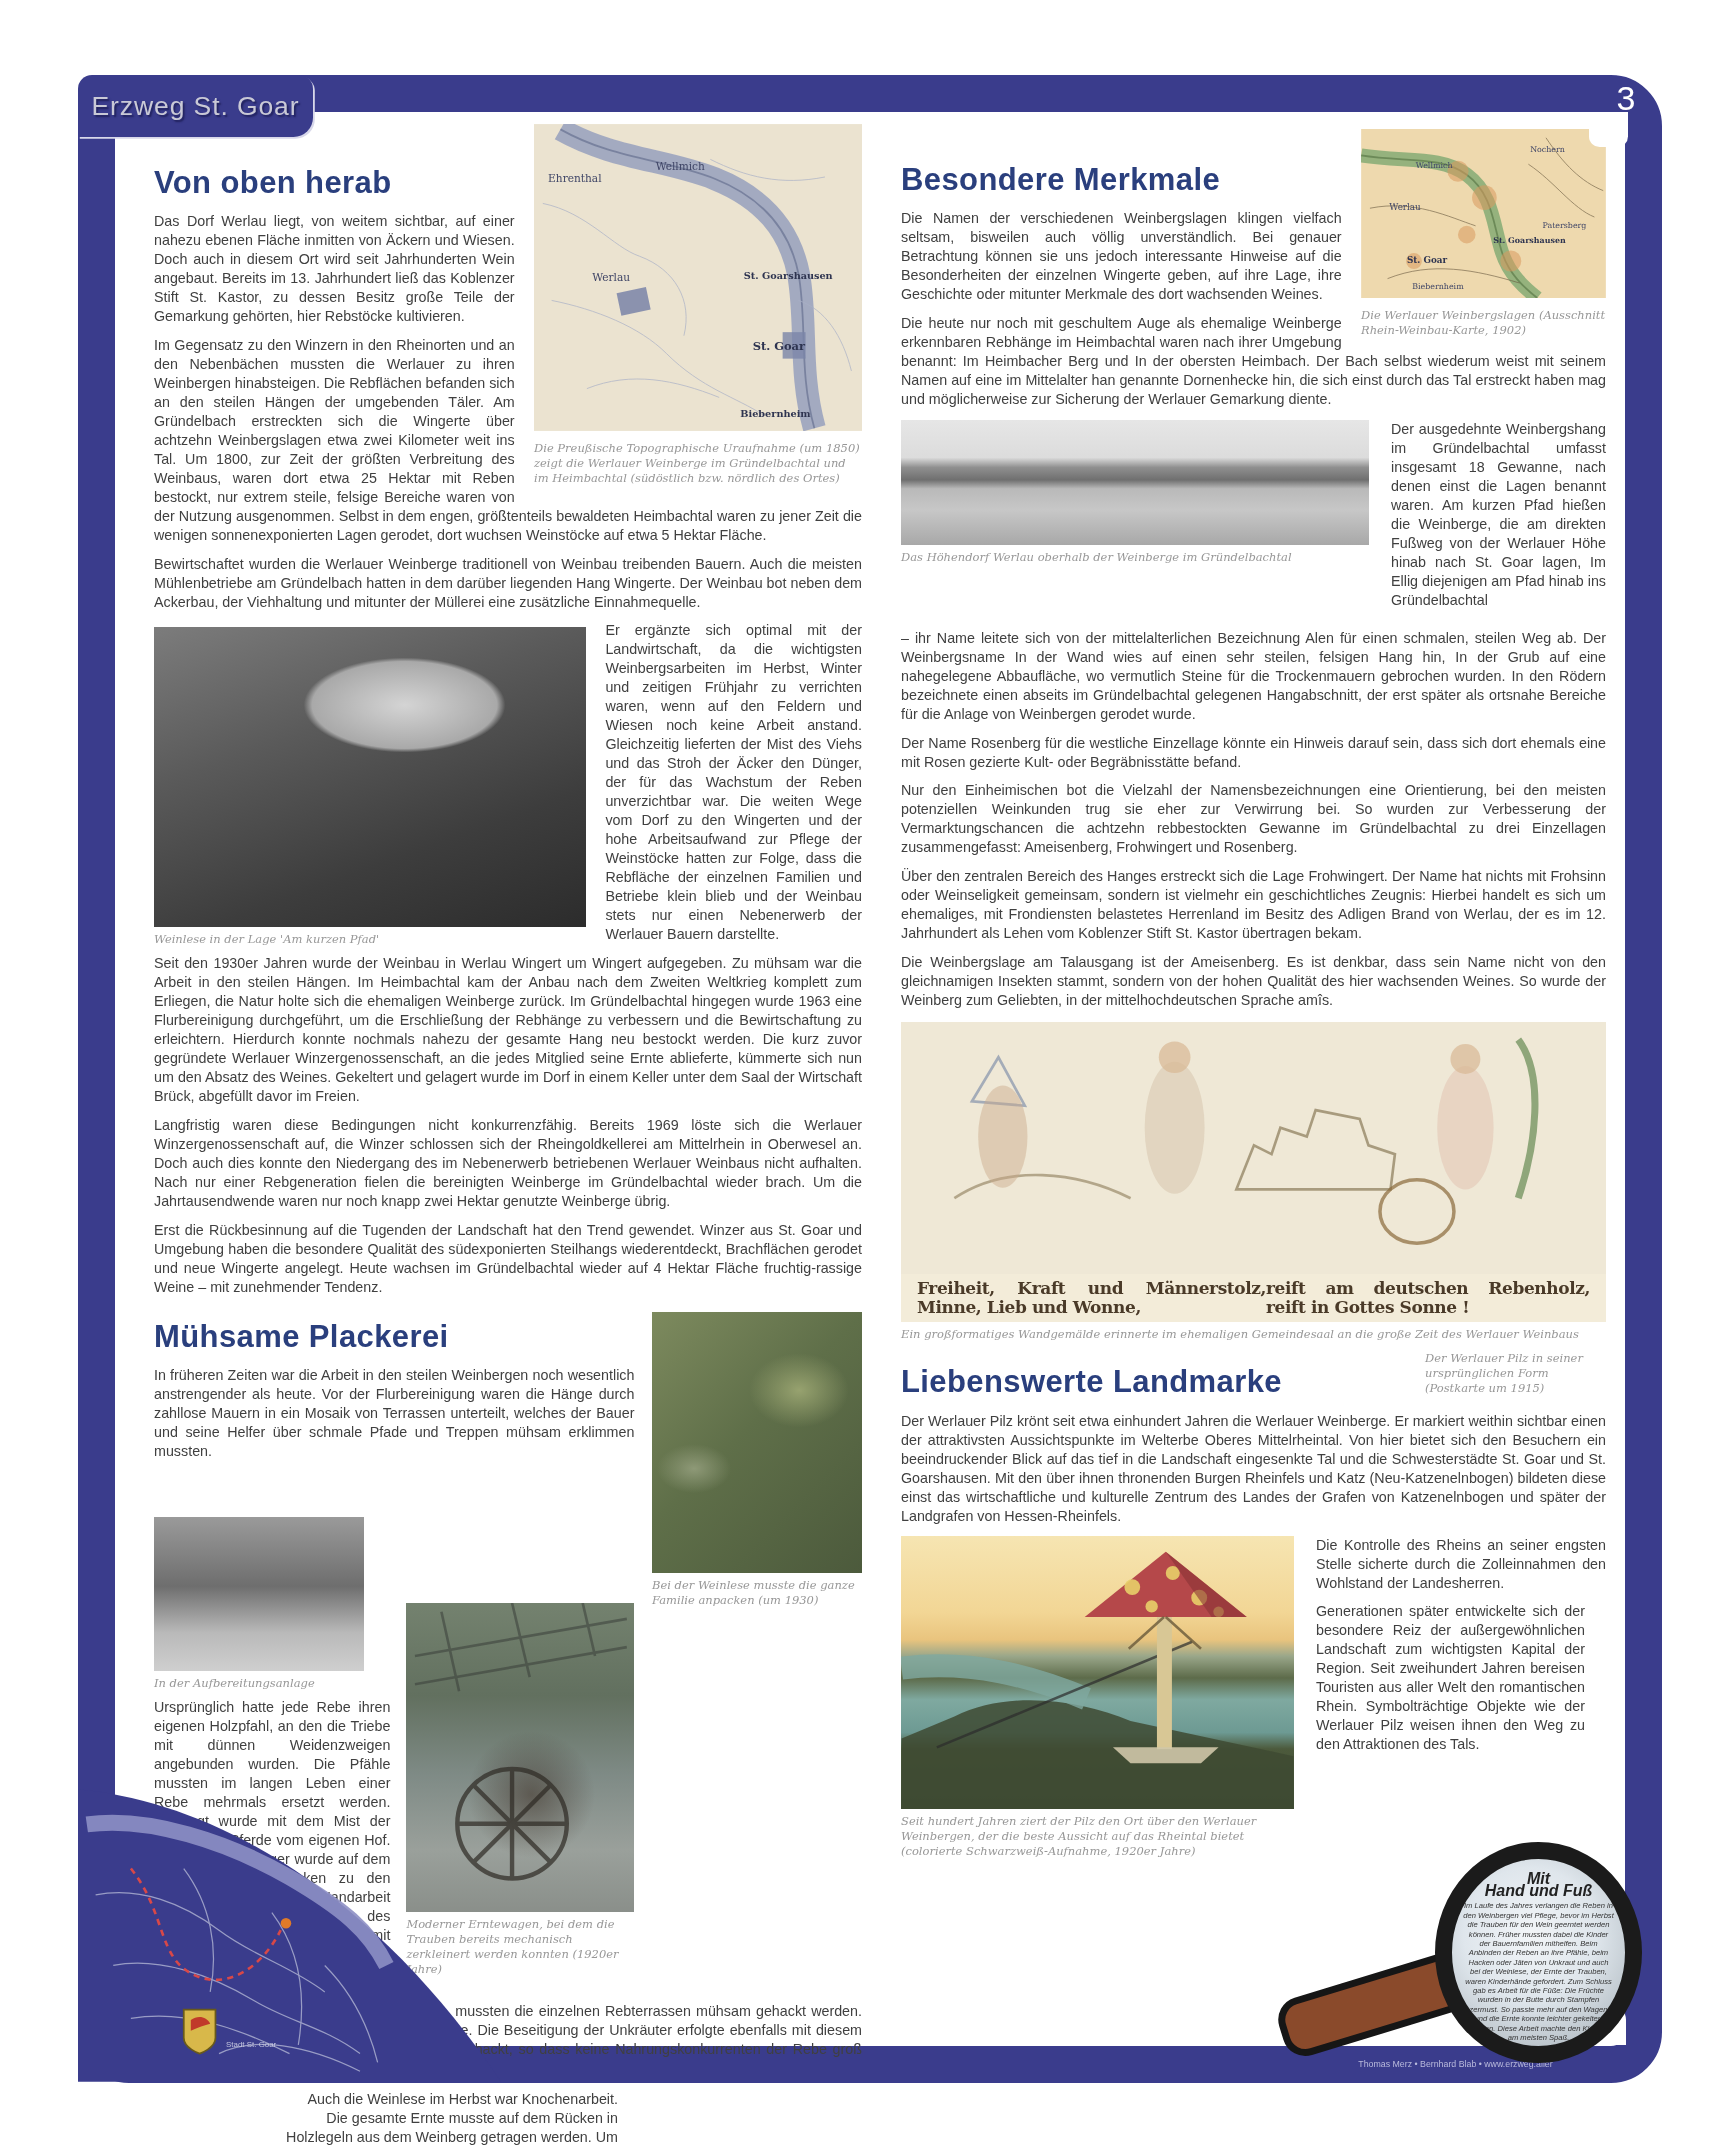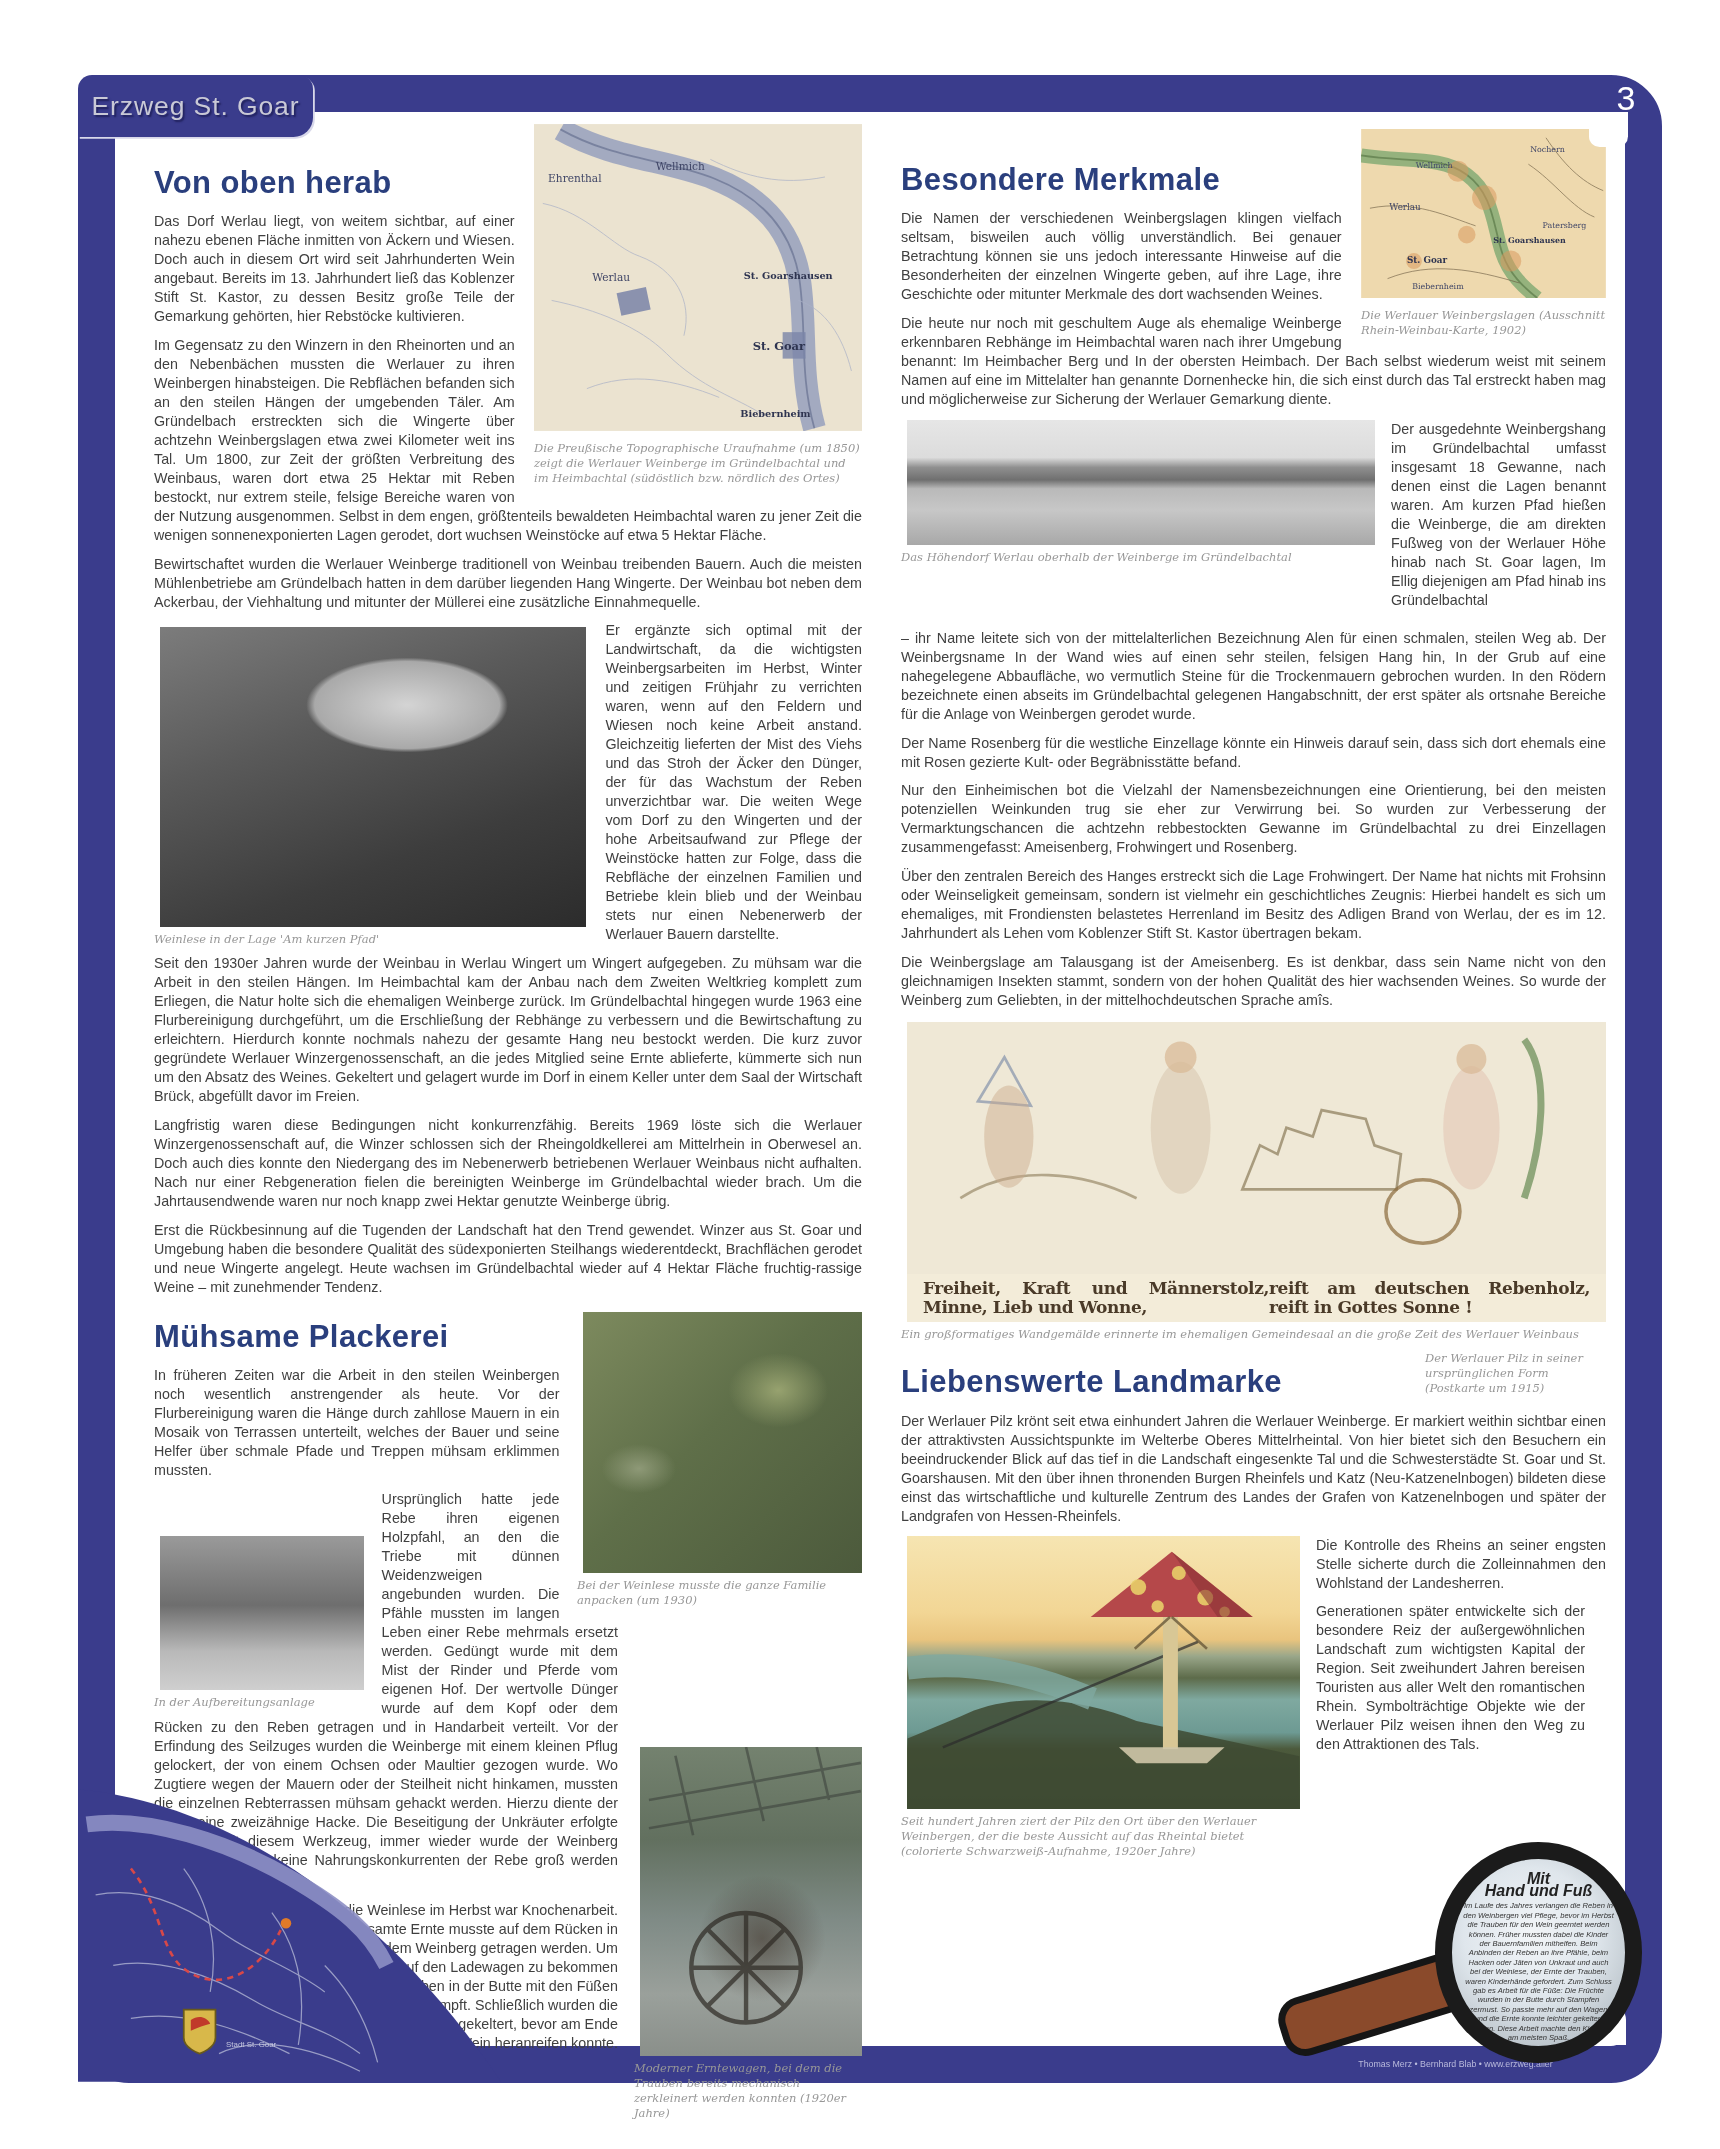--- a/index.html
+++ b/index.html
@@ -27,30 +27,30 @@
   h2{font-size:31px;line-height:34px;color:#2a3f7d;margin:23px 0 12.4px 0;font-weight:700;
      letter-spacing:0.4px;text-align:left;}
   p{margin:0 0 9.7px 0;}
   figure{margin:0;}
   figcaption{font-family:"DejaVu Serif",serif;font-style:italic;color:#979797;font-size:11.5px;
              line-height:15px;margin-top:5.3px;text-align:left;}
   .img{box-sizing:border-box;}
   
   .f-map-top{float:right;width:328px;margin:1.8px 0 7px 19.4px;}
   .f-weinlese{float:left;width:432px;margin:5.3px 19.4px 7px 0;}
-  .f-familie{float:right;width:285px;margin:5.3px 0 7px 17.6px;}
+  .f-familie{float:right;width:210px;margin:5.3px 0 7px 17.6px;}
   .f-aufbereitung{float:left;width:210px;margin:46px 17.6px 7px 0;}
   .f-erntewagen{float:right;width:228px;margin:132px 0 7px 16px;}
   .f-map1902{float:right;width:245px;margin:7px 0 8.8px 19.4px;}
   .f-postcard{float:right;width:181px;margin:3.5px 0 7px 19.4px;}
   .stamp-para{clear:left;text-align:right;margin:12.4px 244px 0 132px;}
   .row{display:flex;gap:22px;margin:10.6px 0 9.7px 0;}
   .row2{display:flex;gap:22px;margin:5.3px 0 0 0;}
   
-  .ph{position:relative;overflow:hidden;margin-left:6px;}
+  .ph{position:relative;overflow:hidden;}
   .ph-pan{height:125px;width:468px;background:linear-gradient(#e6e6e6 0%,#dcdcdc 30%,#8f8f8f 38%,#6f6f6f 48%,#b9b9b9 55%,#c7c7c7 72%,#a8a8a8 100%);}
   .ph-weinlese{height:300px;background:
       radial-gradient(168px 79px at 58% 26%,#d4d4d4 0%,#a9a9a9 55%,rgba(0,0,0,0) 60%),
       linear-gradient(160deg,#7c7c7c 0%,#5a5a5a 35%,#3d3d3d 70%,#2c2c2c 100%);}
   .ph-familie{height:261px;background:
       radial-gradient(53px 35px at 20% 60%,#8e9977 0%,rgba(0,0,0,0) 70%),
       radial-gradient(71px 53px at 70% 30%,#97a26f 0%,rgba(0,0,0,0) 70%),
       linear-gradient(135deg,#7d8a5e 0%,#5f6f49 45%,#4c5a3c 100%);}
   .ph-aufb{height:154px;background:linear-gradient(#9a9a9a 0%,#6e6e6e 45%,#b9b9b9 75%,#cfcfcf 100%);}
   .ph-ernte{height:309px;background:

